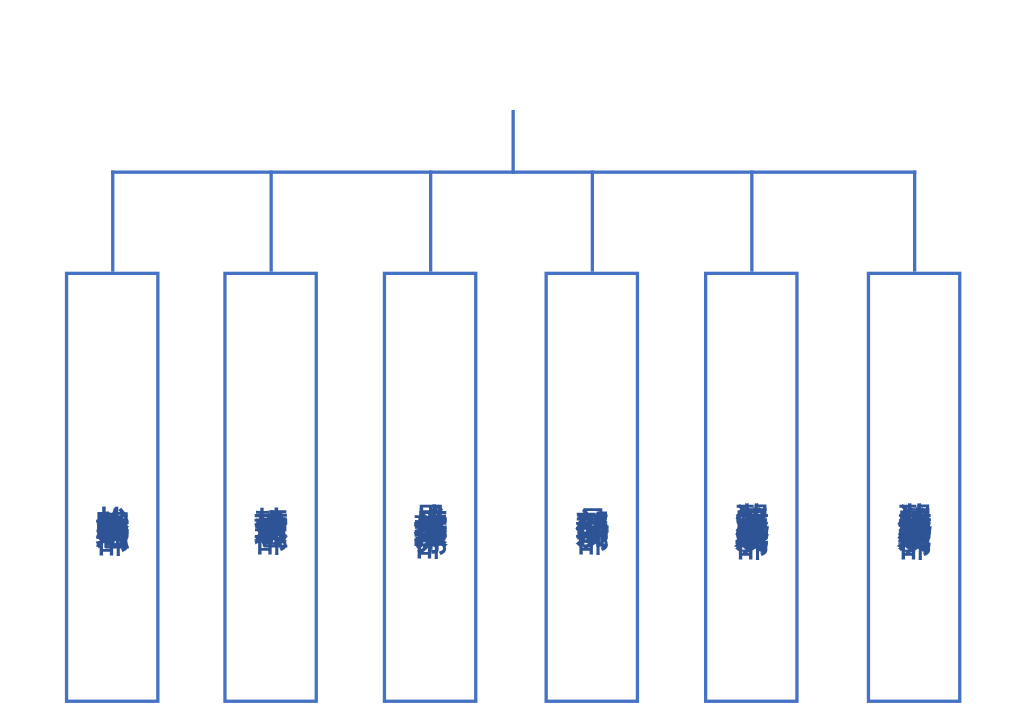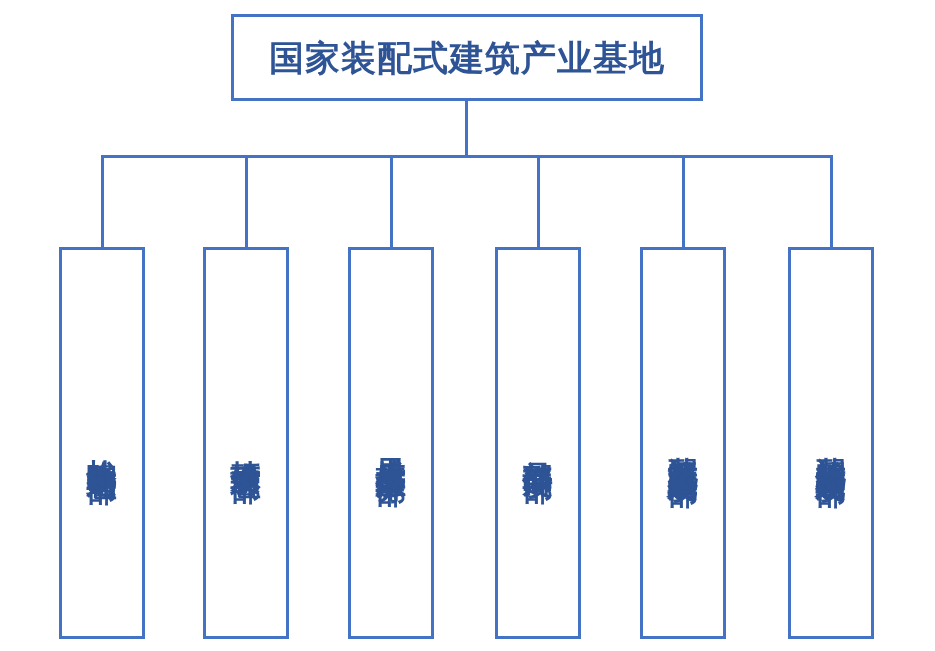--- a/index.html
+++ b/index.html
@@ -84,23 +84,20 @@
     text-orientation: upright;
     white-space: nowrap;
     letter-spacing: 2px;
   }
 </style>
 </head>
 <body>
 
 <div id="canvas">
 
-  <div class="root-node">
-    <span class="root-label">国家装配式建筑产业基地</span>
-  </div>
 
   <div class="conn conn-stem"></div>
   <div class="conn conn-bus"></div>
 
   <div class="conn conn-drop" style="left:101px;"></div>
   <div class="conn conn-drop" style="left:245px;"></div>
   <div class="conn conn-drop" style="left:390px;"></div>
   <div class="conn conn-drop" style="left:537px;"></div>
   <div class="conn conn-drop" style="left:682px;"></div>
   <div class="conn conn-drop" style="left:830px;"></div>

